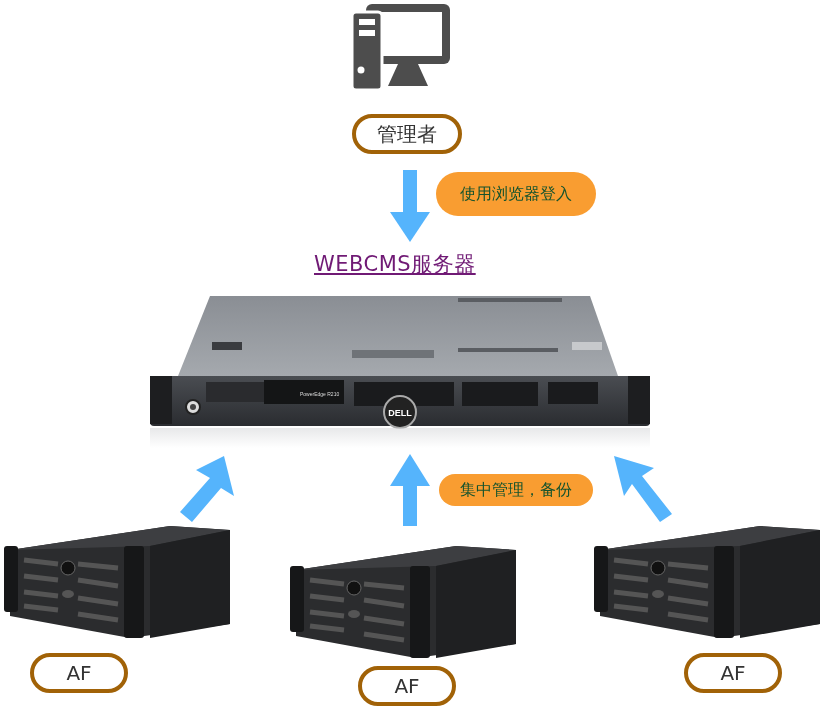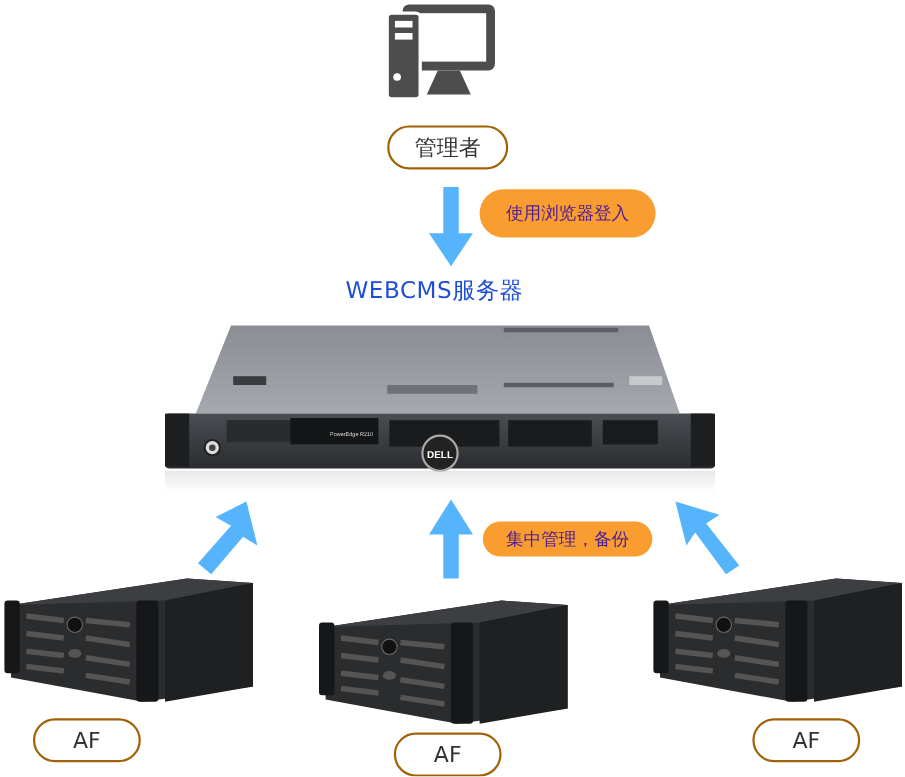--- a/index.html
+++ b/index.html
@@ -1,28 +1,28 @@
 <!DOCTYPE html>
 <html><head>
 <meta charset="utf-8">
 <style>
   html, body { margin: 0; padding: 0; background: #ffffff; }
   body { width: 823px; height: 706px; position: relative; overflow: hidden;
          font-family: "DejaVu Sans", "Liberation Sans", sans-serif; color: #333; }
 
   .pill-outline {
-    position: absolute; border: 2px solid #a16207; border-radius: 22px;
+    position: absolute; border: 4px solid #a16207; border-radius: 22px;
     background: #fff; box-sizing: border-box; display: flex;
     align-items: center; justify-content: center; color: #333; font-size: 20px;
   }
   .pill-orange {
-    position: absolute; background: #f99d31; color: #4c1d95; border-radius: 22px;
+    position: absolute; background: #f99d31; color: #14532d; border-radius: 22px;
     display: flex; align-items: center; justify-content: center; font-size: 16px;
   }
-  .server-title { position: absolute; font-size: 21px; color: #1d4ed8; letter-spacing: 0.5px; }
+  .server-title { position: absolute; font-size: 21px; color: #701a75; letter-spacing: 0.5px; text-decoration: underline; }
   svg { position: absolute; overflow: visible; }
 </style>
 </head>
 <body>
 
 <svg style="left:352px;top:0px;" width="100" height="92" viewBox="0 0 100 92">
   <rect x="14" y="4" width="84" height="60" rx="6" fill="#4d4d4d"></rect>
   <rect x="24" y="12" width="66" height="44" fill="#fff"></rect>
   <polygon points="46,64 66,64 76,86 36,86" fill="#4d4d4d"></polygon>
   <rect x="0" y="12" width="30" height="78" rx="4" fill="#4d4d4d" stroke="#fff" stroke-width="3"></rect>

